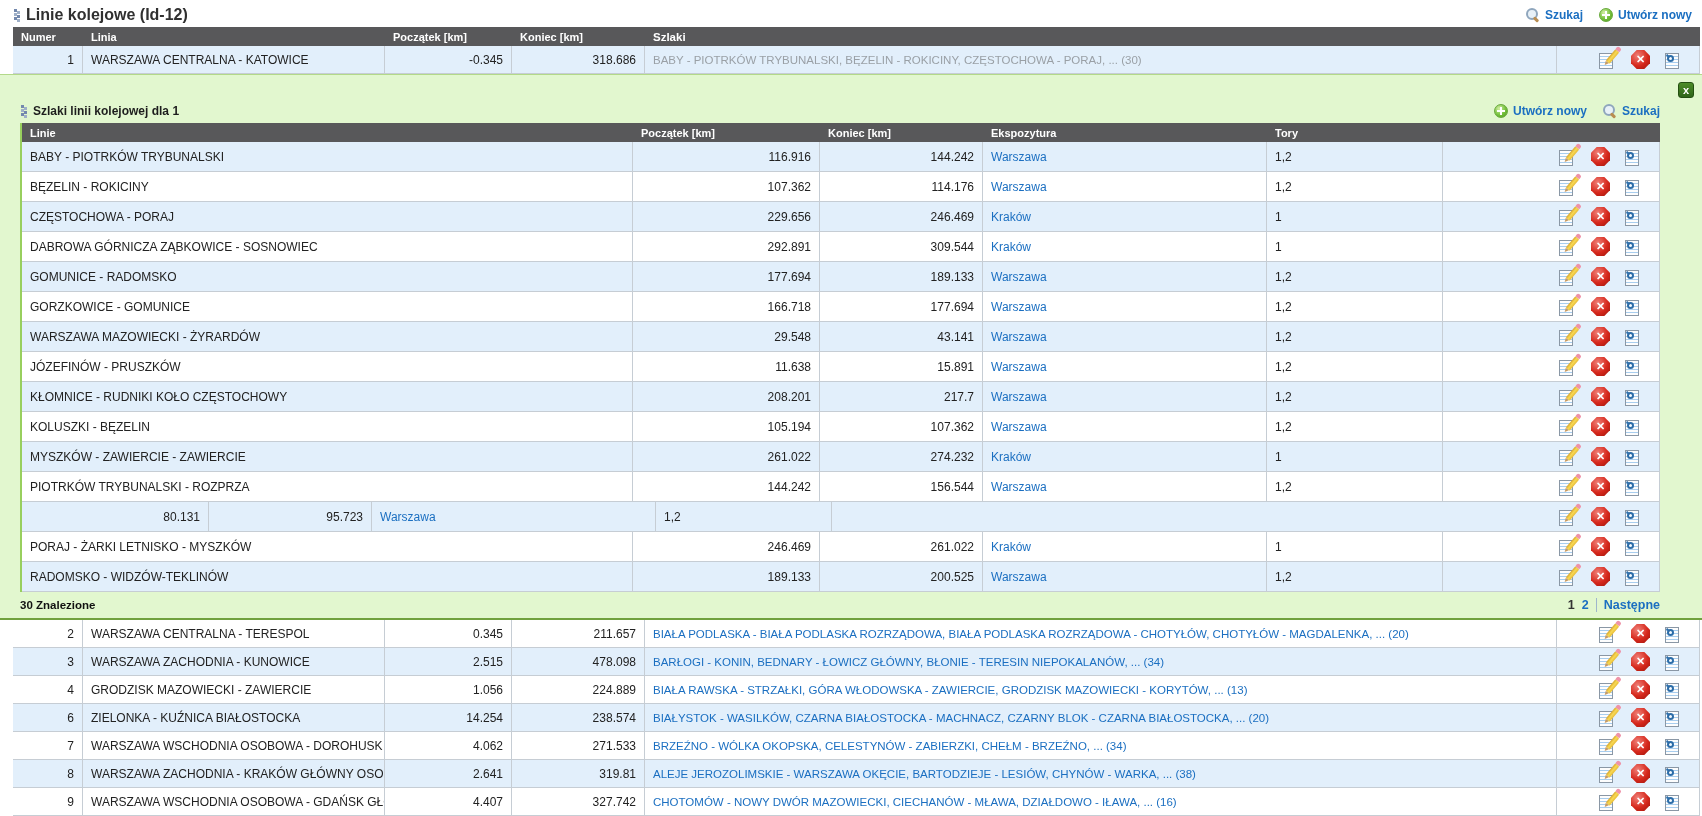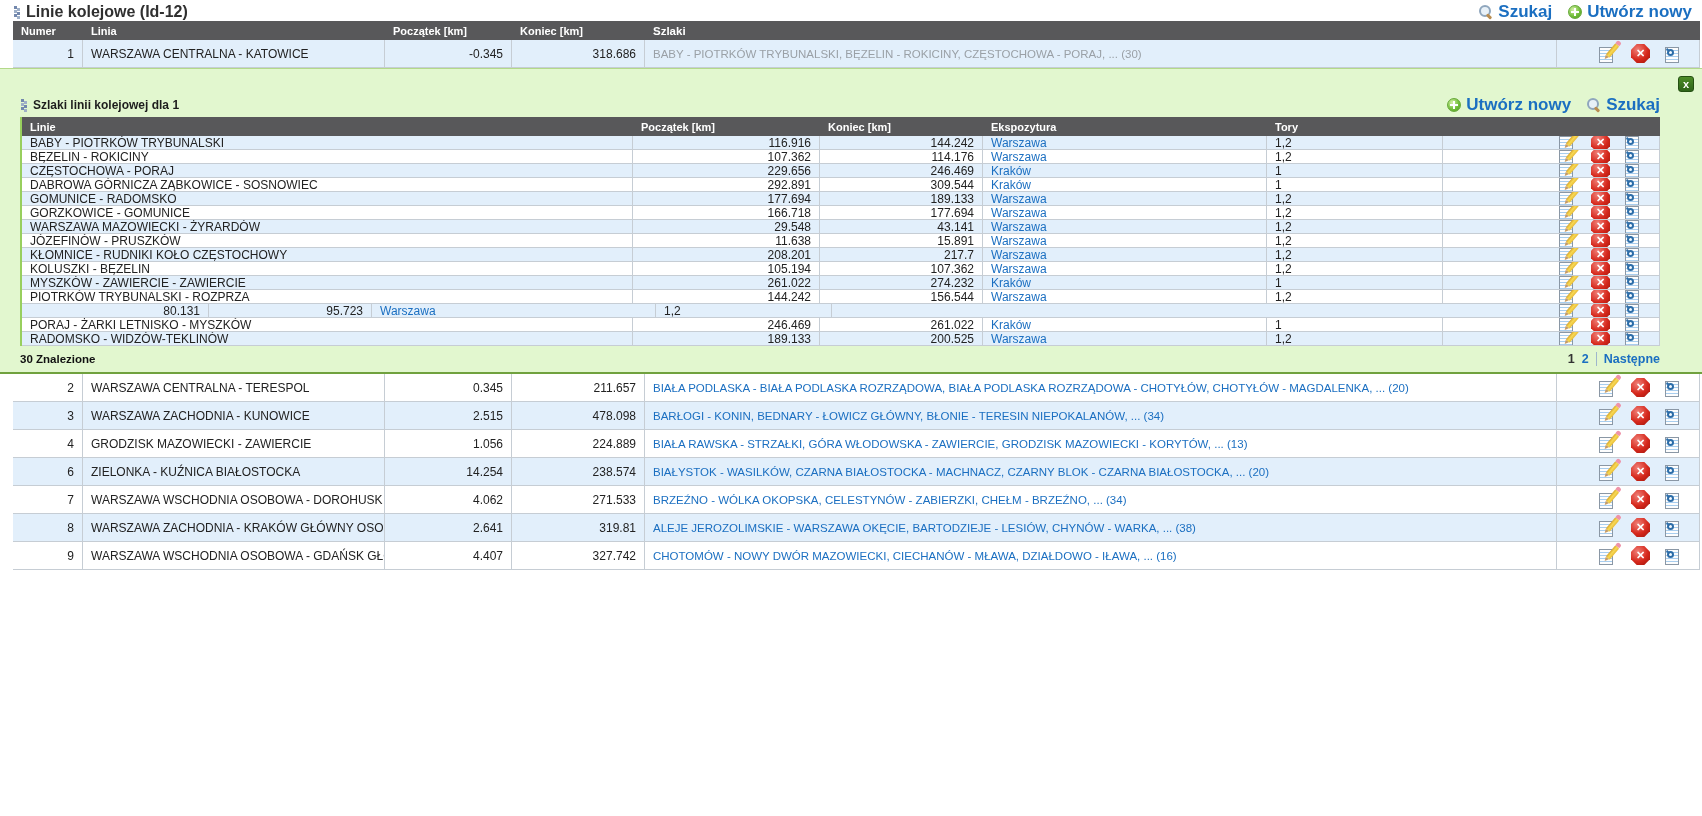--- a/index.html
+++ b/index.html
@@ -4,27 +4,27 @@
 <style>
   * { box-sizing: border-box; }
   html,body { margin:0; padding:0; }
   body {
     width:1702px; height:816px; overflow:hidden; background:#fff;
     font-family:"Liberation Sans", sans-serif; font-size:12px; color:#222;
   }
   a { text-decoration:none; cursor:pointer; }
 
   
-  .page-header { height:21px; display:flex; align-items:center; padding:2px 10px 0 13px; }
+  .page-header { height:27px; display:flex; align-items:center; padding:2px 10px 0 13px; }
   .dots-wrap { width:8px; height:14px; position:relative; margin-right:5px; }
   .dots { position:absolute; top:1px; left:1px; width:3px; height:3px; background:#7388ad;
           box-shadow:0 4px 0 #9fb0c8, 0 8px 0 #7388ad, 3px 2px 0 #9fb0c8, 3px 6px 0 #7388ad, 3px 10px 0 #9fb0c8; }
   .page-title { font-size:16px; font-weight:bold; color:#303030; }
   .header-actions { margin-left:auto; display:flex; align-items:center; gap:16px; }
-  .action-link { color:#1b6fc1; font-weight:bold; font-size:17px; display:flex; align-items:center; gap:5px; }
+  .action-link { color:#1b6fc1; font-weight:bold; font-size:12px; display:flex; align-items:center; gap:5px; }
 
   
   .ic-mag { width:14px; height:14px; position:relative; display:inline-block; }
   .ic-mag::before { content:""; position:absolute; left:0; top:0; width:8px; height:8px;
                     border:2px solid #8fa6bd; border-radius:50%; background:#e8f1f8; }
   .ic-mag::after  { content:""; position:absolute; right:1px; bottom:1px; width:6px; height:3px;
                     background:#b98d51; transform:rotate(45deg); border-radius:1px; }
   .ic-plus { width:14px; height:14px; border-radius:50%; position:relative; display:inline-block;
              background:radial-gradient(circle at 35% 30%, #d6f0a8, #74c03c 55%, #4f9c20);
              border:1px solid #67a93a; }
@@ -79,21 +79,21 @@
   .subpanel { position:relative; background:#e2f7cf; border-top:1px solid #b3d98a;
               border-bottom:2px solid #70a13e; padding:4px 42px 0 20px; }
   .close-btn { position:absolute; top:7px; right:8px; width:16px; height:16px; text-align:center;
                background:linear-gradient(#4c8c28,#2f641a); border:1px solid #245012; border-radius:3px;
                color:#fff; font-weight:bold; font-size:11px; line-height:14px; cursor:pointer; }
   .sub-head-row { display:flex; align-items:center; height:24px; margin-top:20px; }
   .sub-title { font-weight:bold; font-size:12px; color:#1d1d1d; }
   .sub-actions { margin-left:auto; display:flex; align-items:center; gap:16px; }
 
   .sub-table { width:1640px; border-left:2px solid #98cf5e; background:#fff; }
-  .srow { display:flex; height:14px; align-items:flex-end; background:#fff; border-bottom:1px solid #c6cdd4; }
+  .srow { display:flex; height:30px; align-items:flex-end; background:#fff; border-bottom:1px solid #c6cdd4; }
   .srow.alt { background:#e2effb; }
   .scol-nazwa   { width:611px; }
   .scol-poczatek{ width:187px; }
   .scol-koniec  { width:163px; }
   .scol-eksp    { width:284px; }
   .scol-tory    { width:176px; }
   .scol-icons   { flex:1; justify-content:flex-end; gap:14px; padding-right:16px; }
   .eksp-link { color:#1b6fc1; }
 
   .sub-footer { width:1640px; height:26px; display:flex; align-items:center; }

